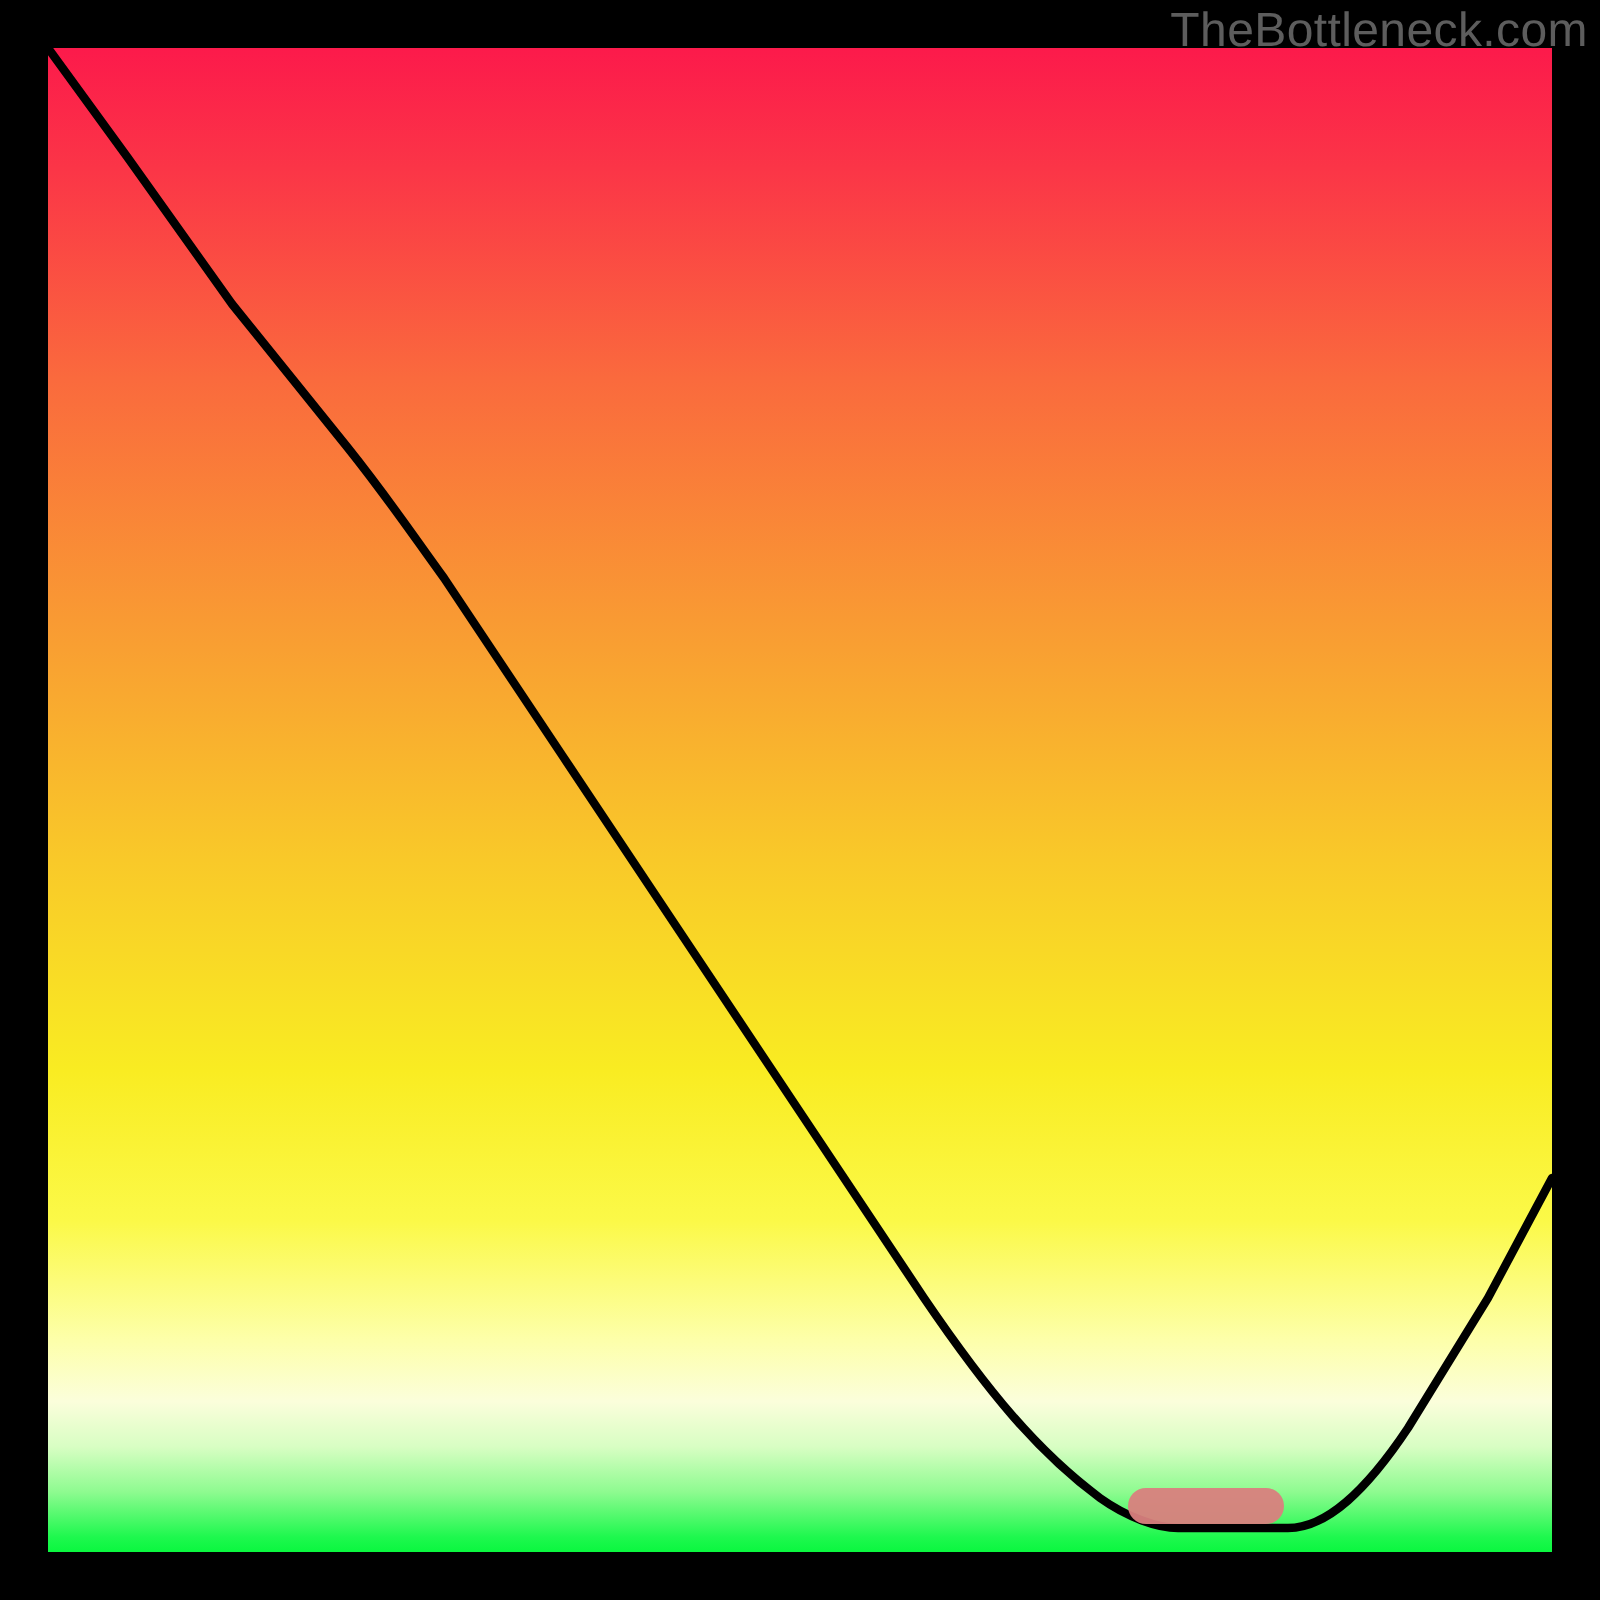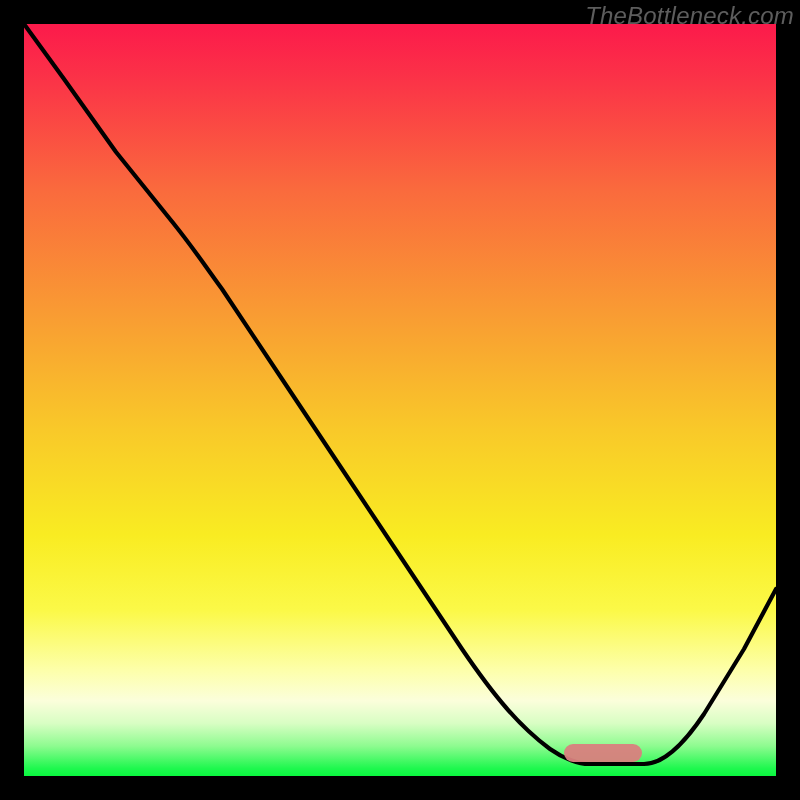--- a/index.html
+++ b/index.html
@@ -59,21 +59,20 @@
   }
   .watermark {
     position: absolute;
     top: 2px;
     right: 6px;
     color: #5d5d5d;
     font-size: 24px;
     letter-spacing: 0.2px;
     font-weight: 400;
     user-select: none;
-    font-style: italic;
   }
   .marker {
     position: absolute;
     width: 78px;
     height: 18px;
     background: #d9807e;
     border-radius: 9px;
     left: 540px;
     top: 720px;
     opacity: 0.95;

